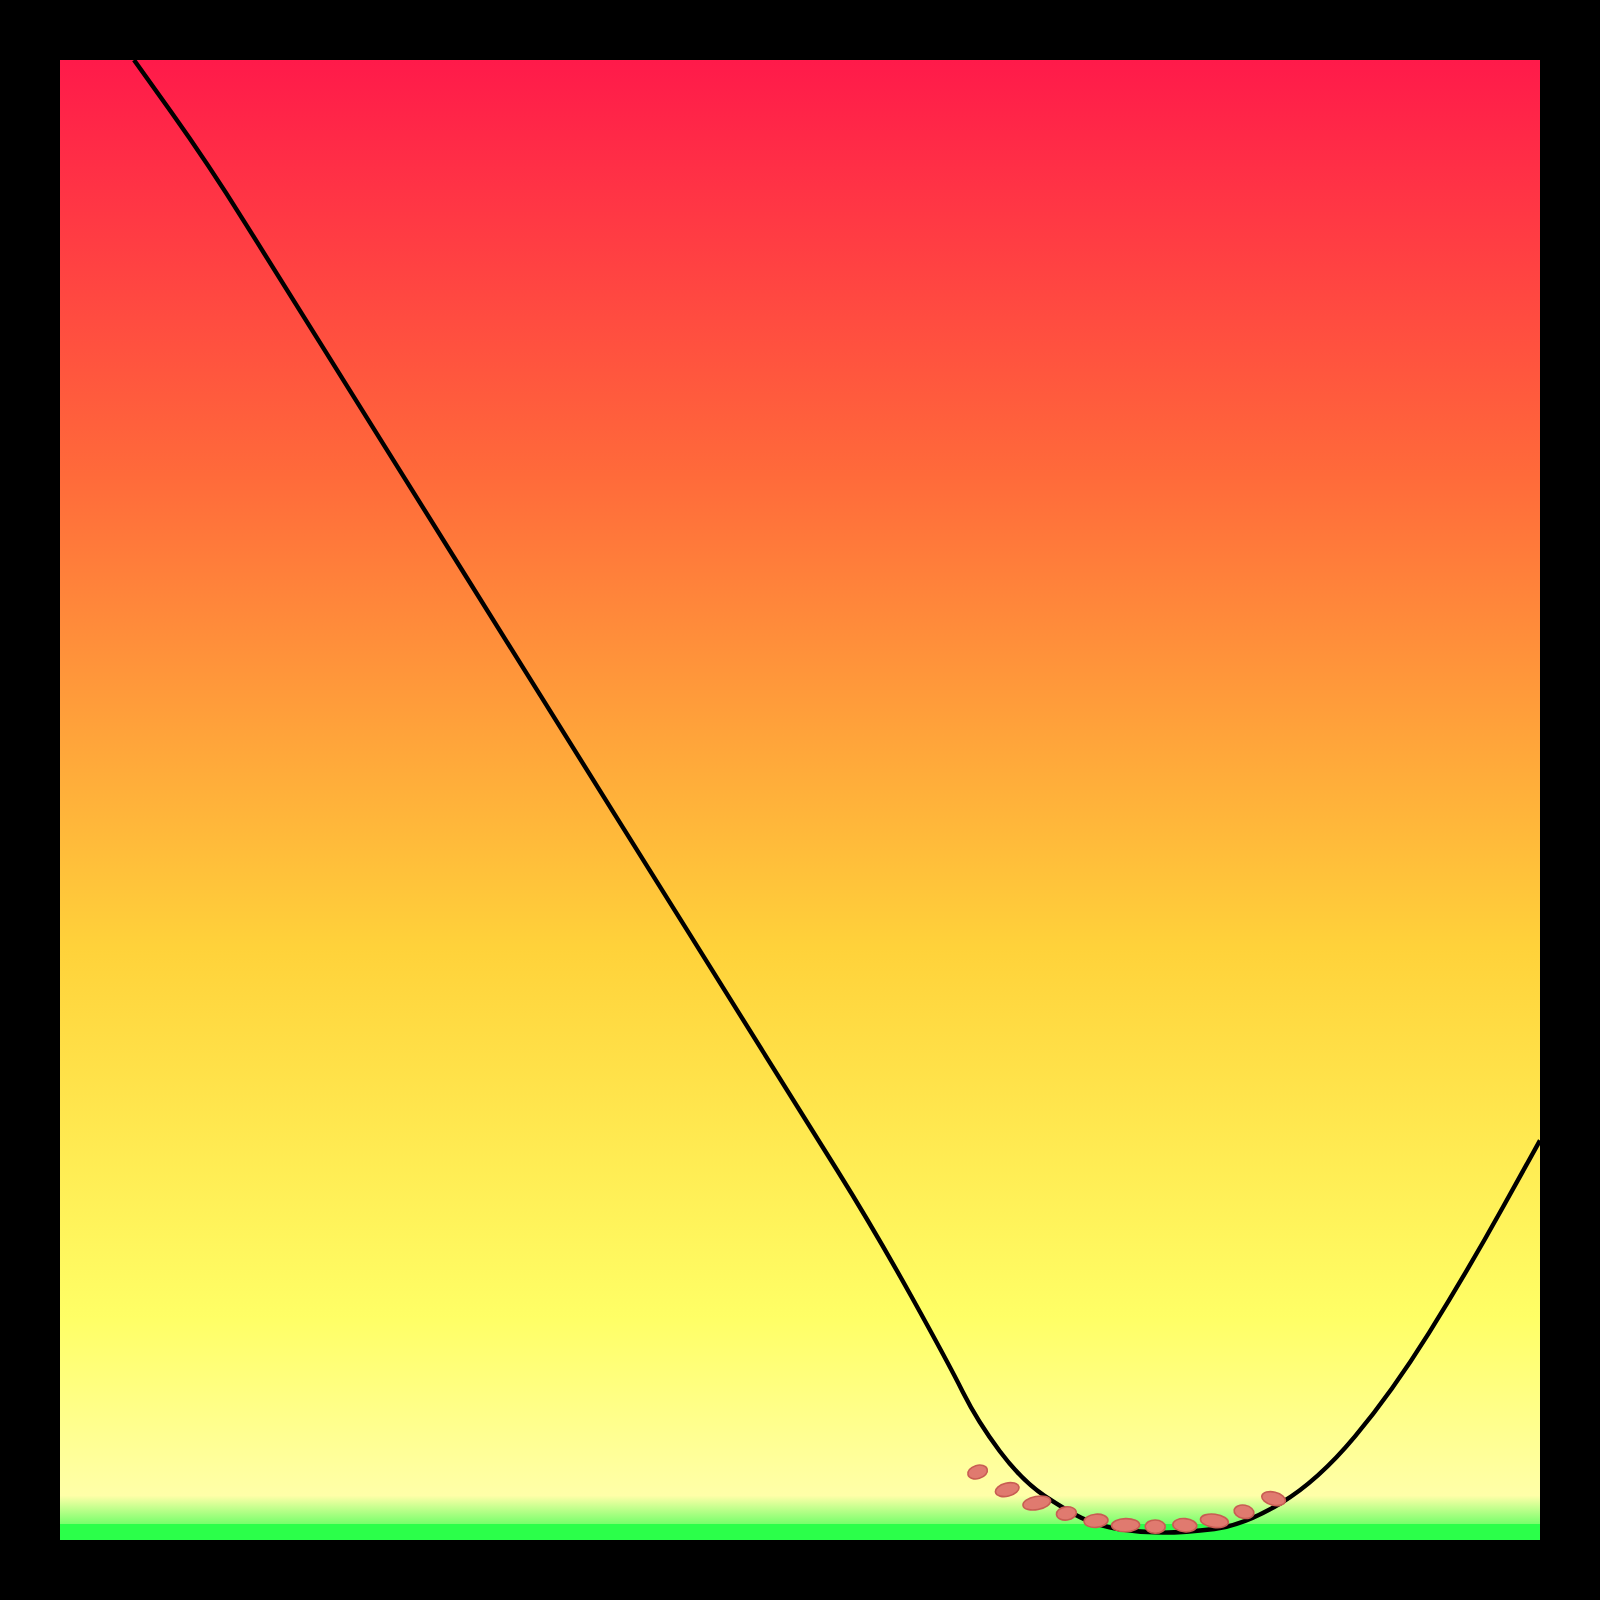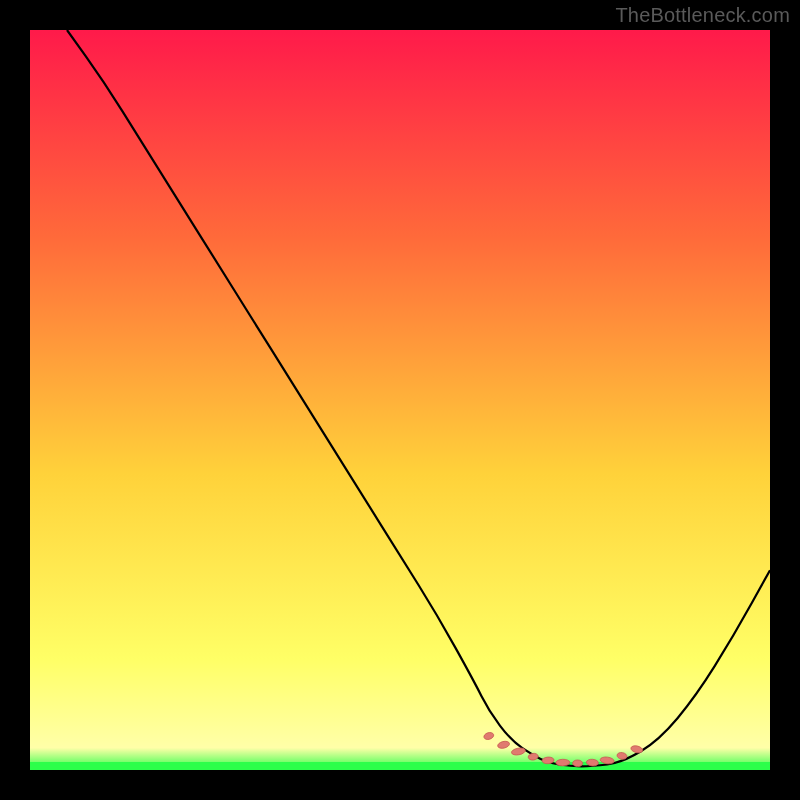--- a/index.html
+++ b/index.html
@@ -38,21 +38,20 @@
     display: block;
     width: 740px;
     height: 740px;
   }
 </style>
 </head>
 <body>
 
 <div class="frame">
 
-  <div class="watermark">TheBottleneck.com</div>
 
   <div class="plot-area">
     <svg class="plot-svg" viewBox="0 0 740 740">
       <defs>
         <linearGradient id="heat" x1="0" y1="0" x2="0" y2="1">
           <stop offset="0" stop-color="#ff1a4a"></stop>
           <stop offset="0.28" stop-color="#ff6a3a"></stop>
           <stop offset="0.60" stop-color="#ffd23a"></stop>
           <stop offset="0.85" stop-color="#ffff66"></stop>
           <stop offset="0.97" stop-color="#ffffa8"></stop>

